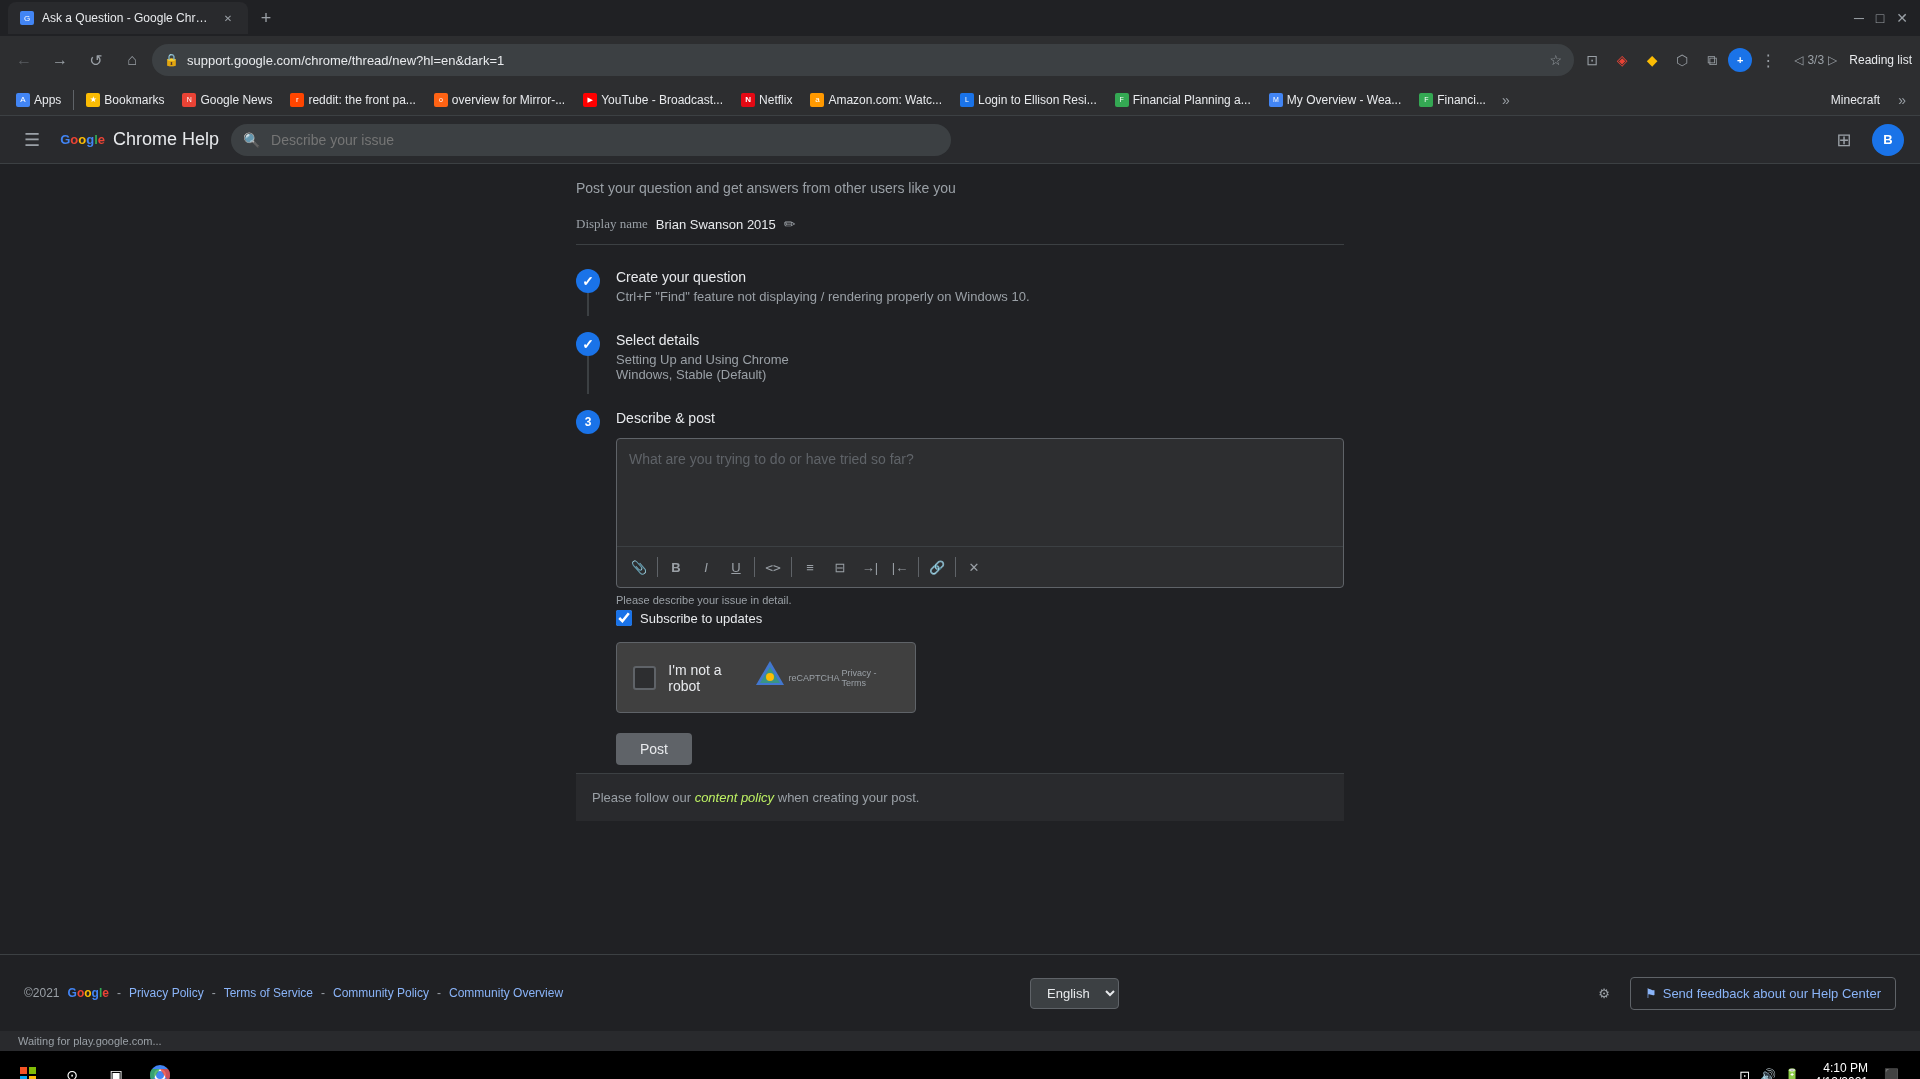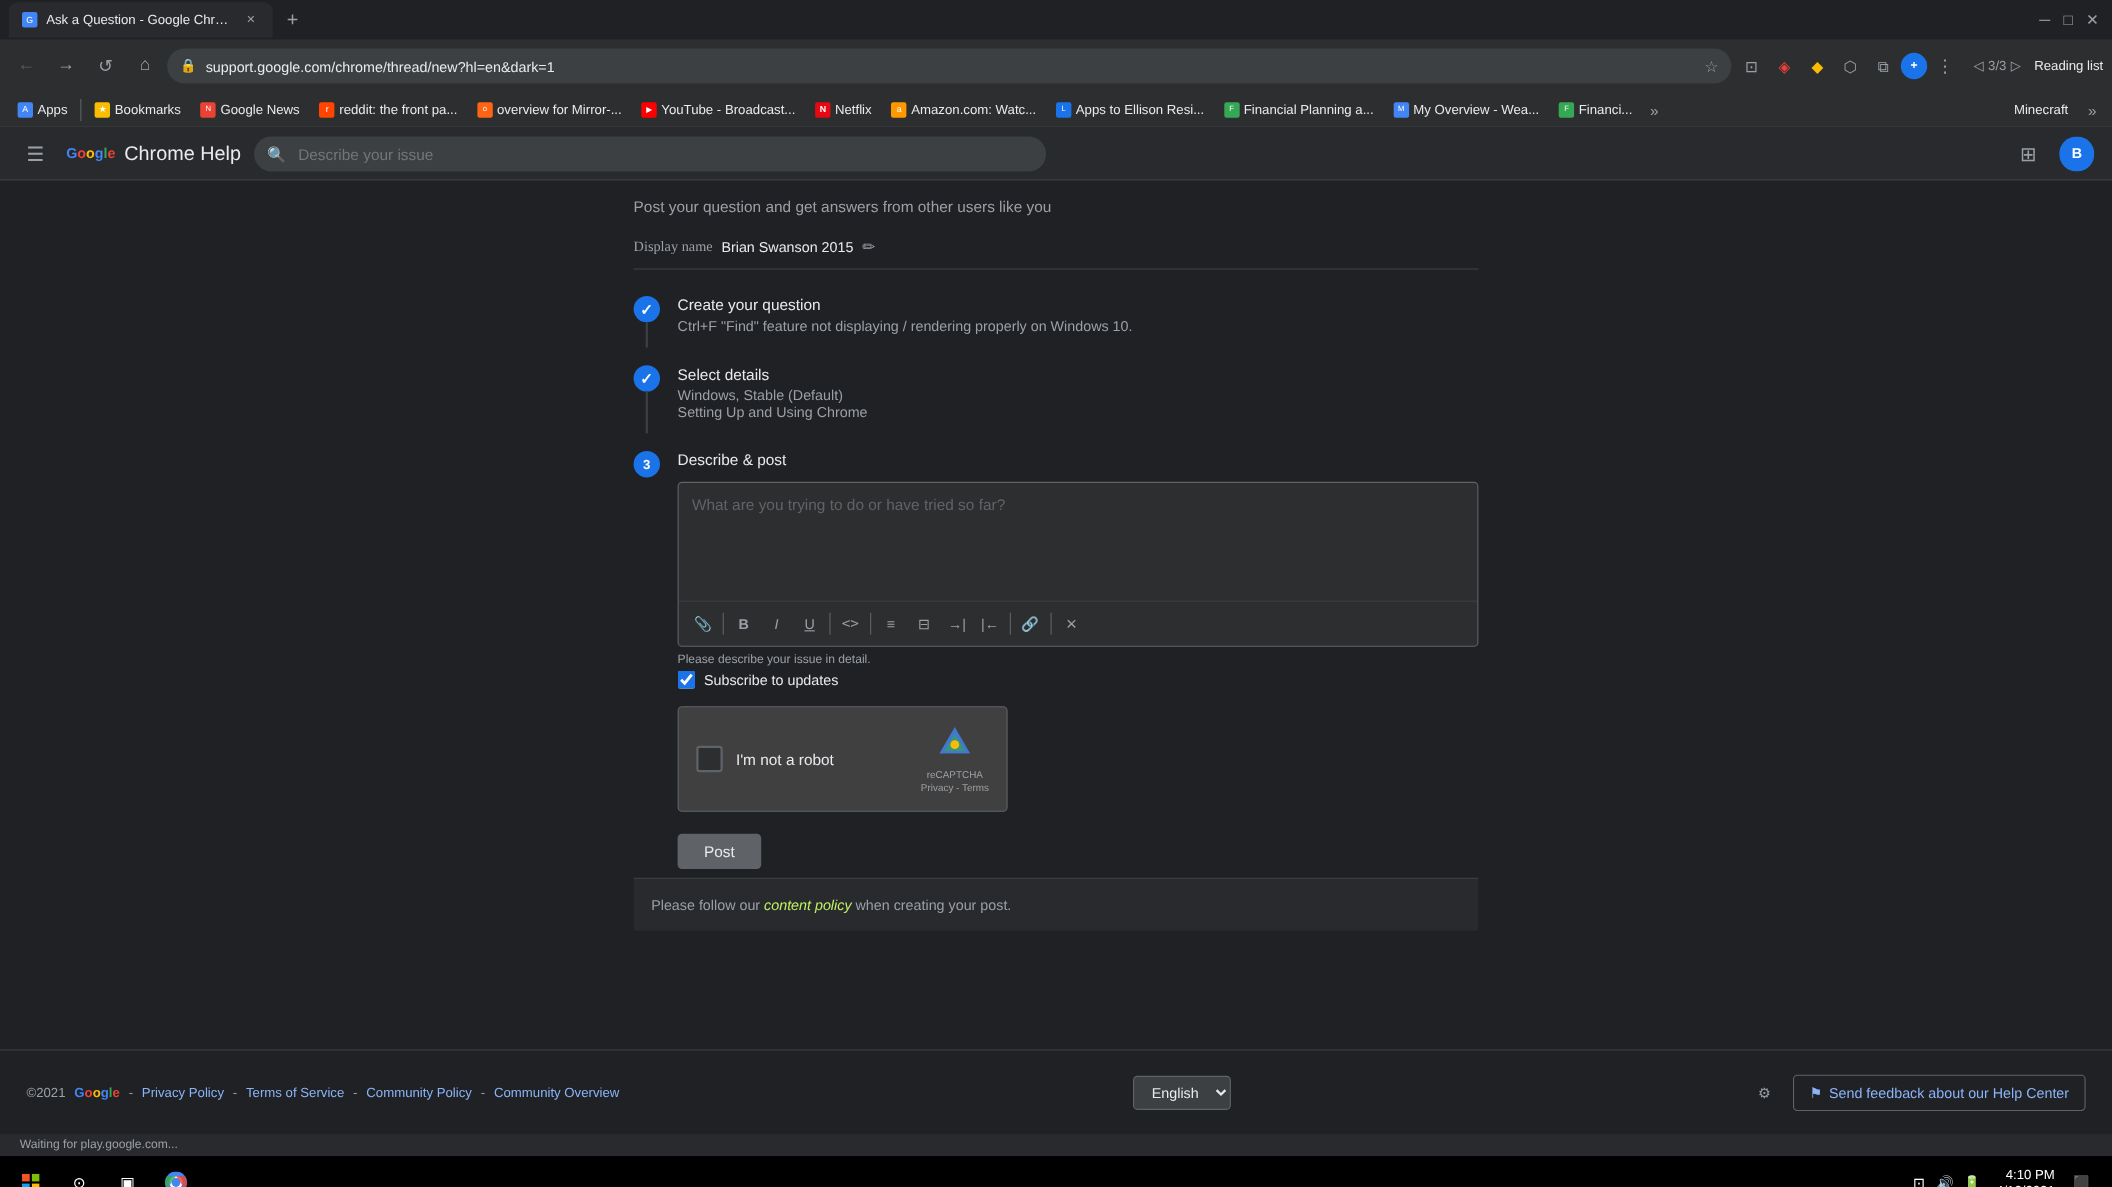--- a/index.html
+++ b/index.html
@@ -88,21 +88,21 @@
     .validation-text { font-size: 11px; color: #9aa0a6; margin-top: 6px; }
 
     .checkbox-row { display: flex; align-items: center; gap: 8px; margin-top: 4px; }
     .checkbox-row input[type="checkbox"] { width: 16px; height: 16px; accent-color: #1a73e8; cursor: pointer; }
     .checkbox-label { font-size: 13px; color: #e8eaed; }
 
     .recaptcha-box { margin-top: 16px; background: #404040; border: 1px solid #5f6368; border-radius: 4px; padding: 16px; display: flex; align-items: center; justify-content: space-between; width: 300px; }
     .recaptcha-left { display: flex; align-items: center; gap: 12px; }
     .recaptcha-check { width: 24px; height: 24px; border: 2px solid #5f6368; border-radius: 3px; background: #2d2e30; display: flex; align-items: center; justify-content: center; cursor: pointer; }
     .recaptcha-label { font-size: 14px; color: #e8eaed; }
-    .recaptcha-right { display: flex; flex-direction: column; align-items: center; gap: 2px; }
+    .recaptcha-right { display: flex; flex-direction: row; align-items: center; gap: 2px; }
     .recaptcha-logo { font-size: 20px; color: #4285f4; }
     .recaptcha-text { font-size: 9px; color: #9aa0a6; }
     .recaptcha-links { font-size: 9px; color: #9aa0a6; }
 
     .post-btn { margin-top: 20px; background: #5f6368; color: #e8eaed; border: none; border-radius: 4px; padding: 8px 24px; font-size: 14px; cursor: pointer; }
 
     .content-policy { padding: 16px; background: #292a2d; border-top: 1px solid #3c4043; font-size: 13px; color: #9aa0a6; }
     .content-policy a { color: #bef264; text-decoration: none; font-style: italic; }
 
     
@@ -213,21 +213,21 @@
     <div class="bookmark-item">
       <div class="bm-icon" style="background:#e50914;color:white;font-size:8px;font-weight:bold;">N</div>
       <span>Netflix</span>
     </div>
     <div class="bookmark-item">
       <div class="bm-icon" style="background:#ff9900;color:white;font-size:8px;">a</div>
       <span>Amazon.com: Watc...</span>
     </div>
     <div class="bookmark-item">
       <div class="bm-icon" style="background:#1a73e8;color:white;font-size:7px;">L</div>
-      <span>Apps to Ellison Resi...</span>
+      <span>Login to Ellison Resi...</span>
     </div>
     <div class="bookmark-item">
       <div class="bm-icon" style="background:#34a853;color:white;font-size:7px;">F</div>
       <span>Financial Planning a...</span>
     </div>
     <div class="bookmark-item">
       <div class="bm-icon" style="background:#4285f4;color:white;font-size:7px;">M</div>
       <span>My Overview - Wea...</span>
     </div>
     <div class="bookmark-item">
@@ -289,22 +289,22 @@
 
           <div class="step">
             <div class="step-indicator">
               <div class="step-circle done">
                 <span class="checkmark">✓</span>
               </div>
               <div class="step-line"></div>
             </div>
             <div class="step-content">
               <div class="step-title">Select details</div>
+              <div class="step-detail">Setting Up and Using Chrome</div>
               <div class="step-detail">Windows, Stable (Default)</div>
-              <div class="step-detail">Setting Up and Using Chrome</div>
             </div>
           </div>
 
           <div class="step">
             <div class="step-indicator">
               <div class="step-circle">
                 <span>3</span>
               </div>
             </div>
             <div class="step3-content">

